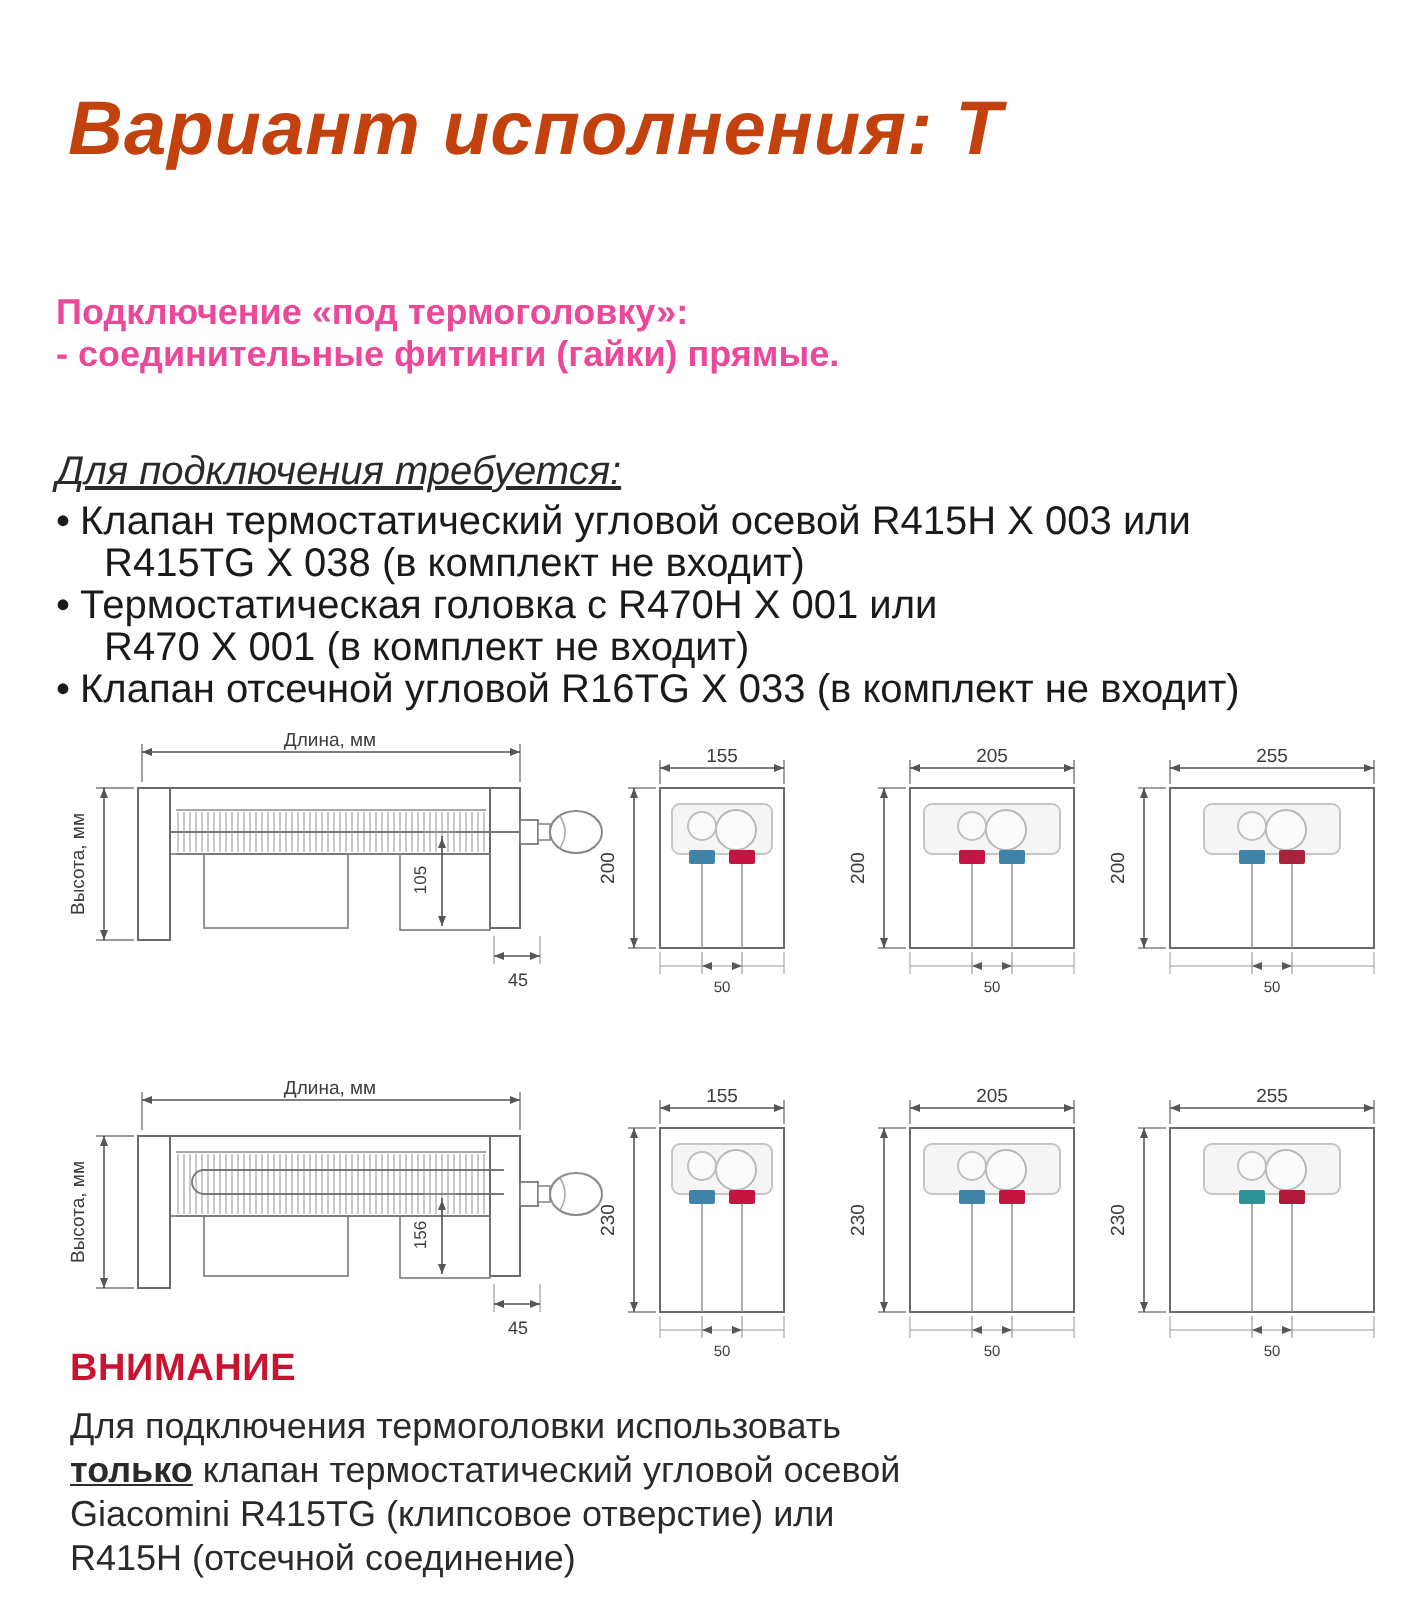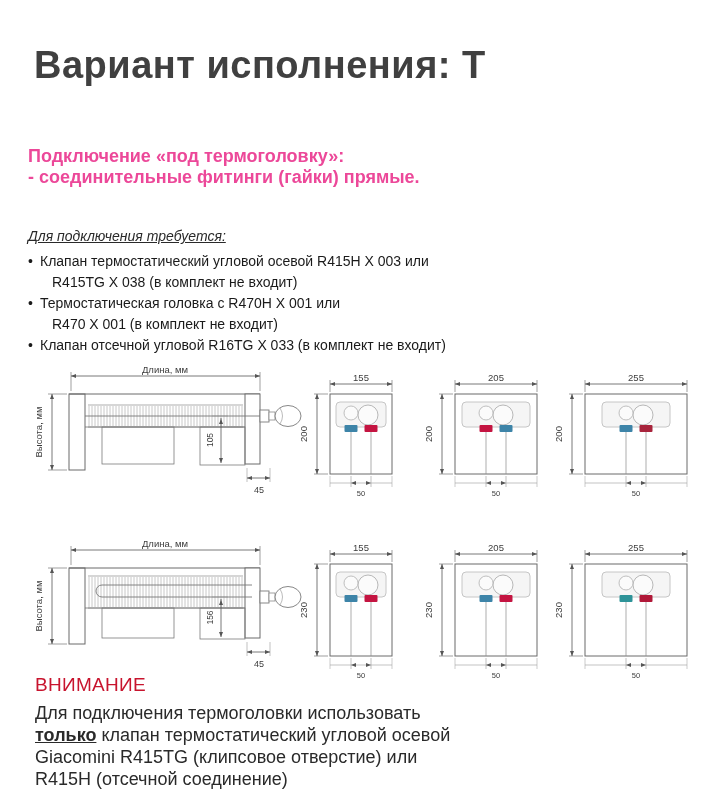--- a/index.html
+++ b/index.html
@@ -2,30 +2,30 @@
 <html><head>
 <meta charset="utf-8">
 <style>
   html,body{margin:0;padding:0;background:#ffffff;}
   .page{
     position:relative;width:710px;height:800px;background:#ffffff;overflow:hidden;
     font-family:"Liberation Sans",sans-serif;color:#1c1c1c;
   }
   .title{
     position:absolute;left:34px;top:44px;margin:0;
-    font-size:38px;font-weight:600;color:#404040;letter-spacing:.5px;
+    font-size:38px;font-style:italic;font-weight:600;color:#c2410c;letter-spacing:.5px;
   }
   .connection{position:absolute;left:28px;top:146px;font-size:18px;font-weight:bold;line-height:21px;color:#ec4899;}
-  .requirements{position:absolute;left:28px;top:226px;font-size:14px;line-height:21px;color:#1a1a1a;}
+  .requirements{position:absolute;left:28px;top:226px;font-size:20px;line-height:21px;color:#1a1a1a;}
   .req-heading{font-style:italic;text-decoration:underline;margin-bottom:4px;color:#2a2a2a;}
   .req-item{display:flex;}
   .req-bullet{width:12px;flex:0 0 12px;}
   .req-line2{padding-left:12px;}
   .diag{position:absolute;}
-  .warn-title{position:absolute;left:35px;top:674px;font-size:19px;font-weight:normal;color:#c8142e;letter-spacing:.3px;}
+  .warn-title{position:absolute;left:35px;top:674px;font-size:19px;font-weight:bold;color:#c8142e;letter-spacing:.3px;}
   .warn-text{position:absolute;left:35px;top:702px;font-size:18px;line-height:22px;color:#2a2a2a;}
   .emph{font-weight:bold;text-decoration:underline;text-align:right;}
   svg text{font-family:"Liberation Sans",sans-serif;}
 </style>
 </head>
 <body>
 
 <div class="page">
 
   <h1 class="title">Вариант исполнения: Т</h1>

